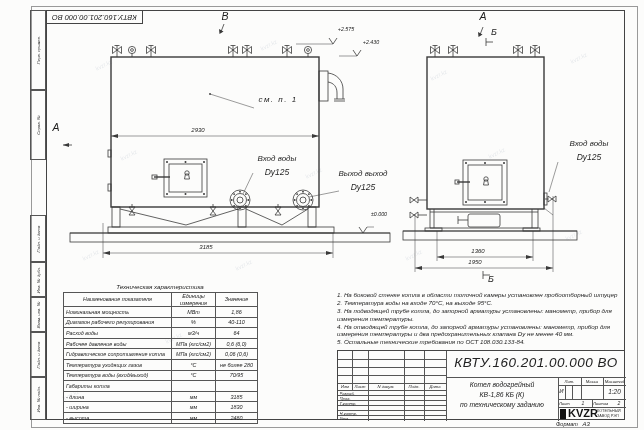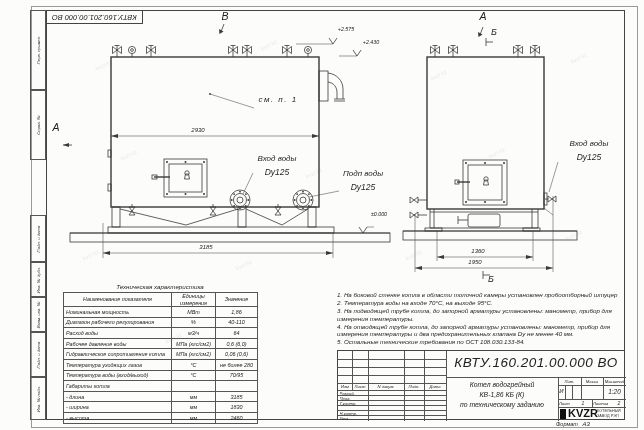--- a/index.html
+++ b/index.html
@@ -296,21 +296,21 @@
   <div class="t" style="left:250px;top:95px;width:56px;font-size:8px;letter-spacing:1.5px">см. п. 1</div>
   <div class="t" style="left:178px;top:127px;width:40px">2930</div>
   <div class="t" style="left:186px;top:244px;width:40px">3185</div>
   <div class="t" style="left:458px;top:248px;width:40px">1360</div>
   <div class="t" style="left:455px;top:259px;width:40px">1950</div>
   <div class="t" style="left:331px;top:26px;width:30px;font-size:5.3px">+2.575</div>
   <div class="t" style="left:356px;top:39px;width:30px;font-size:5.3px">+2.430</div>
   <div class="t" style="left:364px;top:211px;width:30px;font-size:5.3px">±0.000</div>
   <div class="t" style="left:248px;top:154px;width:58px;font-size:8px">Вход воды</div>
   <div class="t" style="left:248px;top:167px;width:58px;font-size:8.5px">Dy125</div>
-  <div class="t" style="left:332px;top:169px;width:62px;font-size:8px">Подп воды</div>
+  <div class="t" style="left:332px;top:169px;width:62px;font-size:8px">Выход выход</div>
   <div class="t" style="left:332px;top:182px;width:62px;font-size:8.5px">Dy125</div>
   <div class="t" style="left:558px;top:139px;width:62px;font-size:8px">Вход воды</div>
   <div class="t" style="left:558px;top:152px;width:62px;font-size:8.5px">Dy125</div>
 
   <div class="spec-title">Техническая характеристика</div>
   <table class="spec">
     <colgroup>
         <col style="width:108px">
         <col style="width:44px">
         <col style="width:42px">

